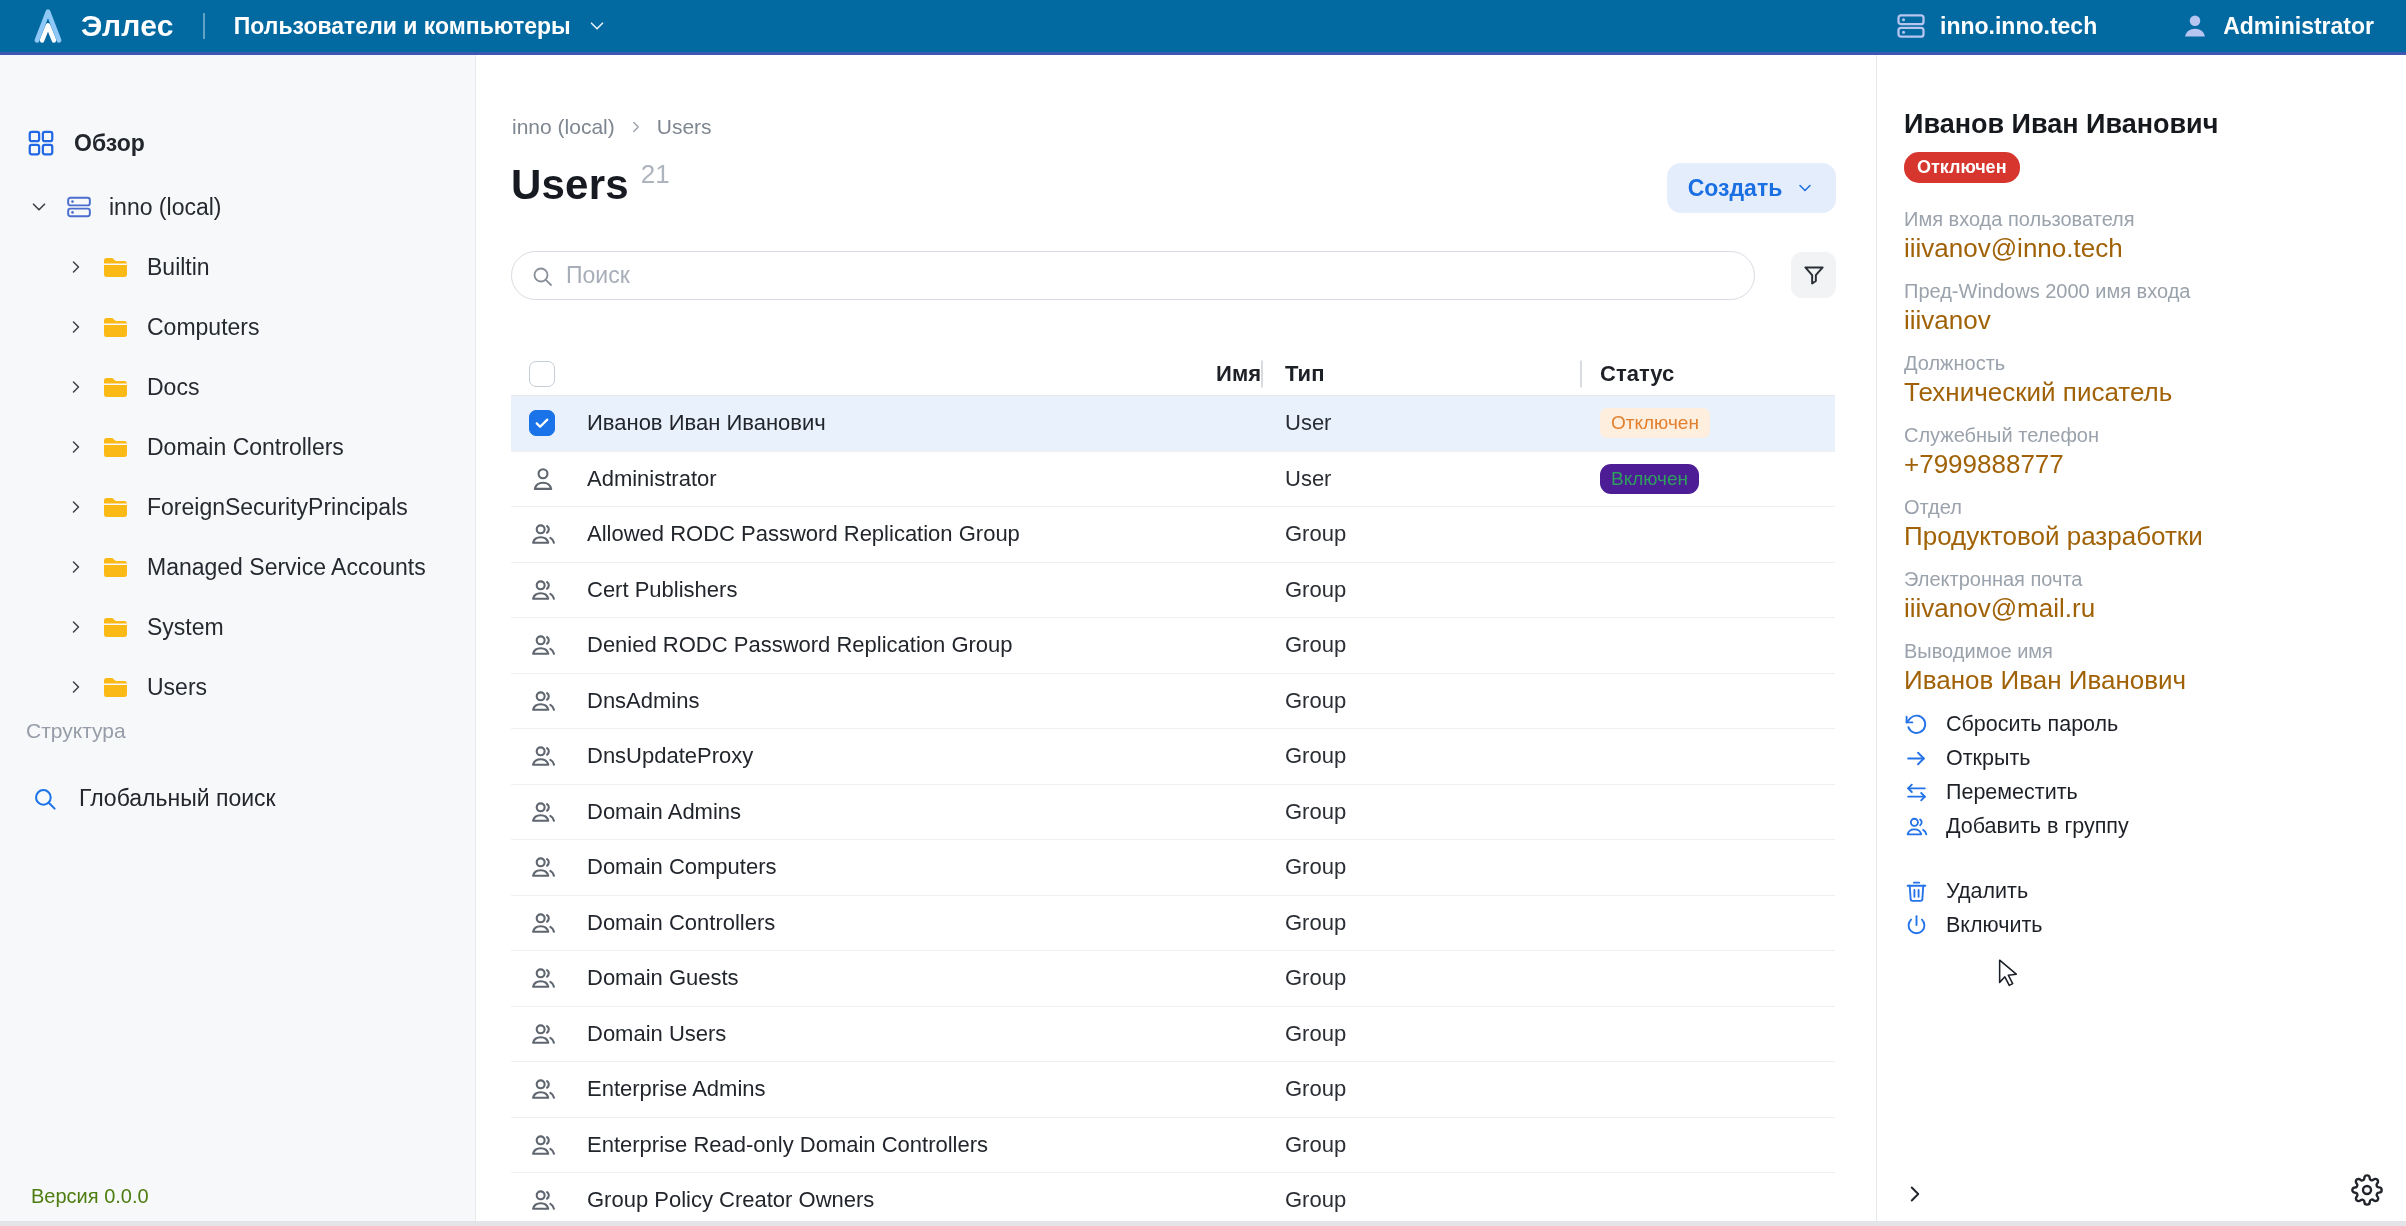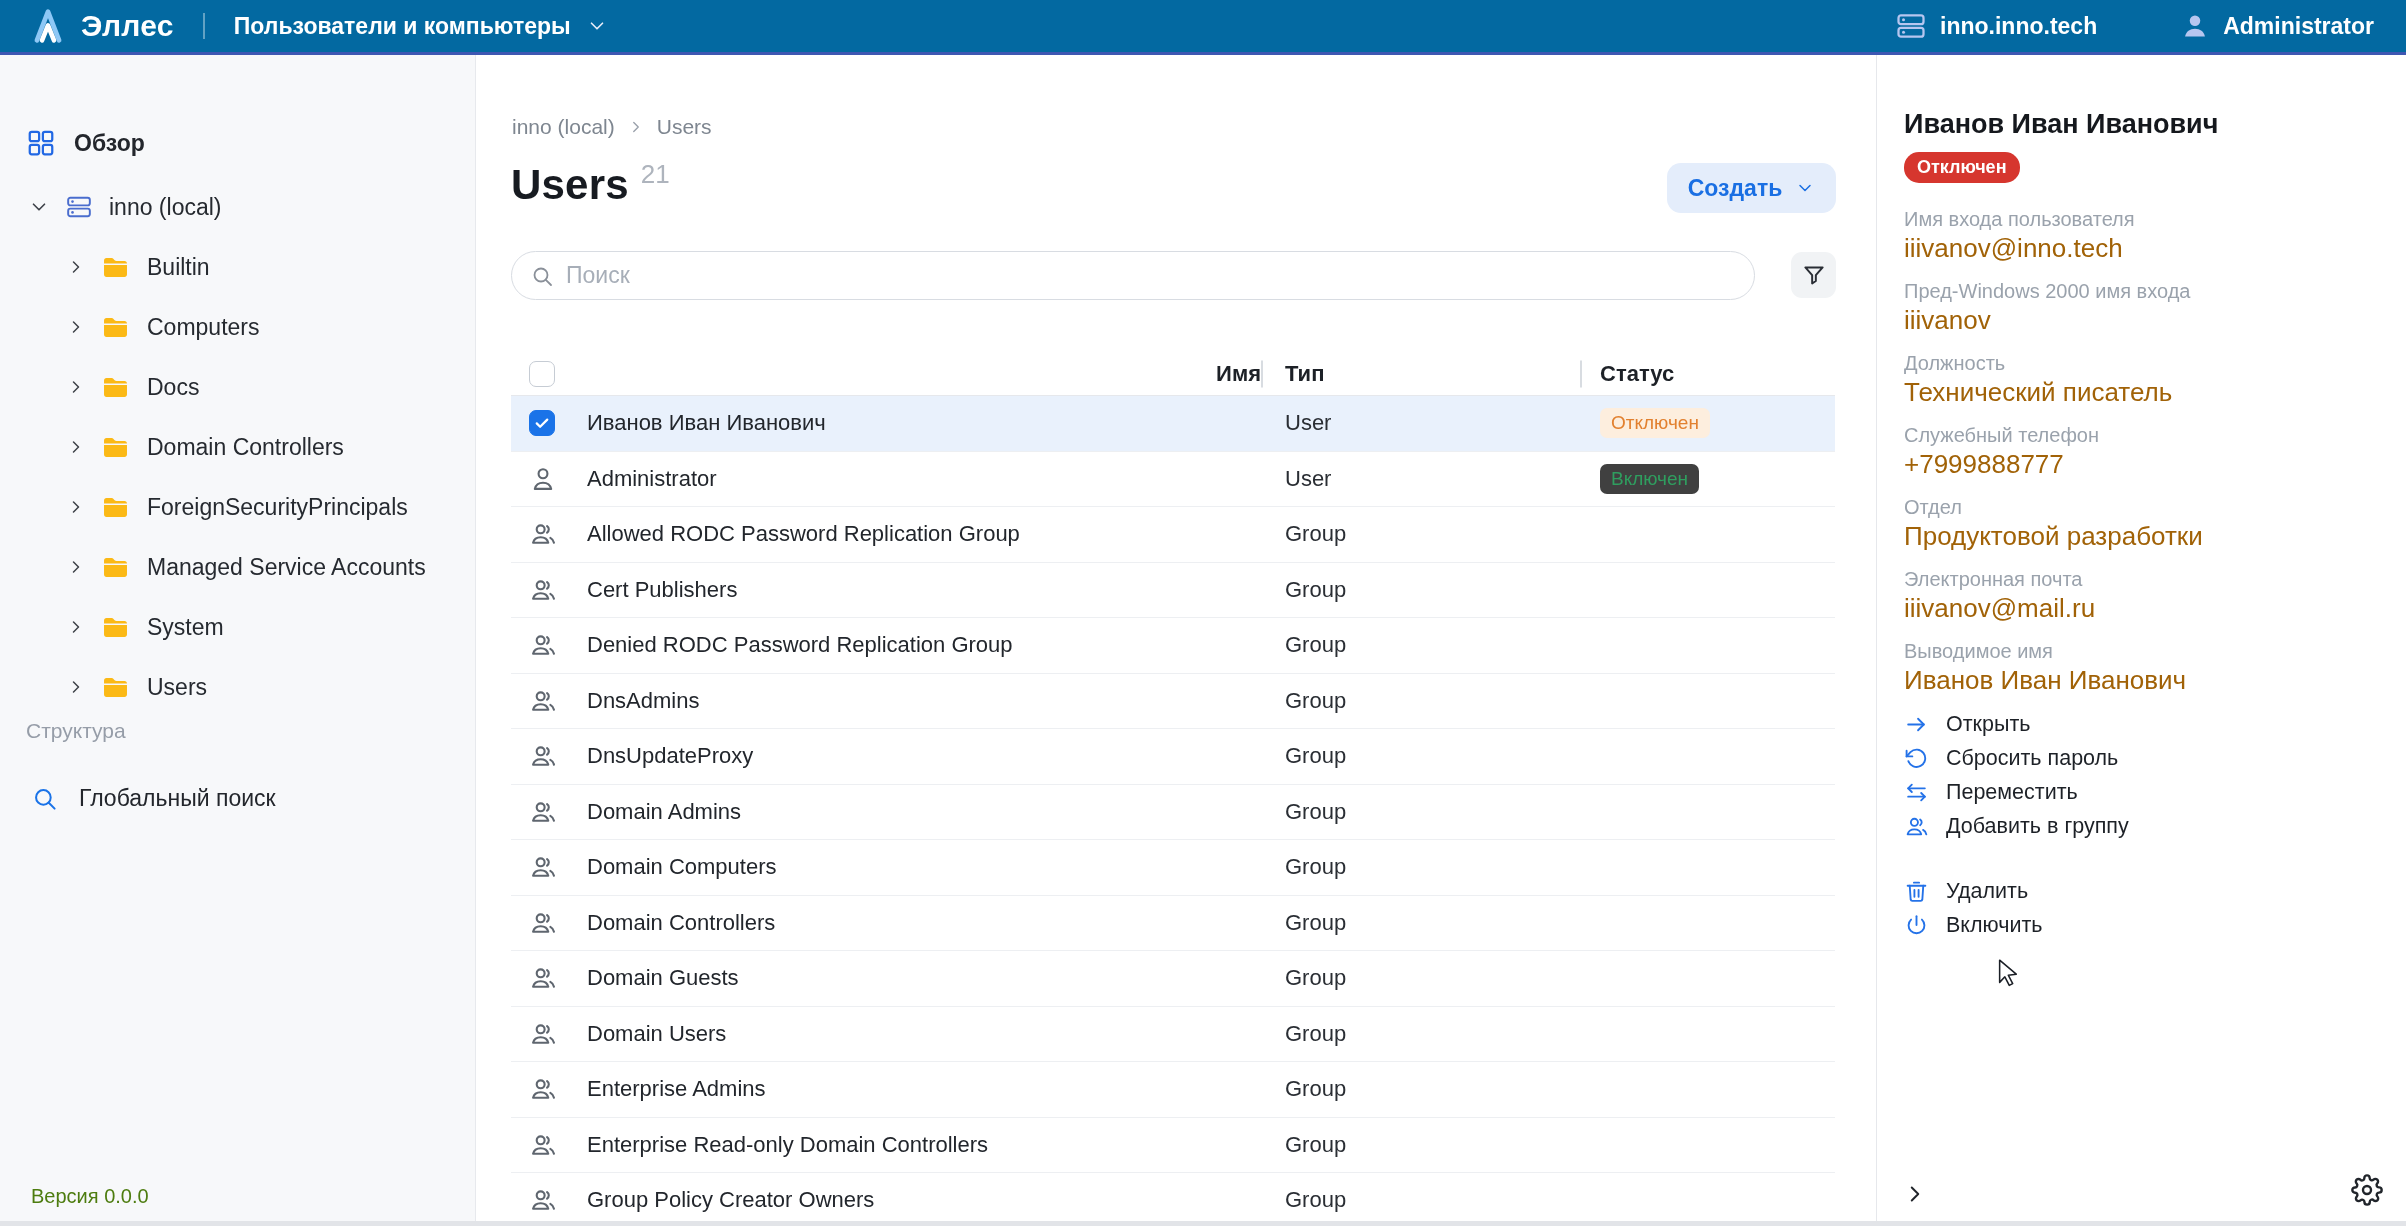--- a/index.html
+++ b/index.html
@@ -75,21 +75,21 @@
   .trow.selected { background:#e9f1fc; }
   .c-name { padding-left:18px; font-size:22px; color:#22262c; overflow:hidden; white-space:nowrap; }
   .c-type { font-size:22px; color:#2a2e34; }
   .ricon { color:#5f666f; }
   .cb { width:26px; height:26px; border-radius:7px; border:1.5px solid #c6ccd4; background:#fff; display:flex;
         align-items:center; justify-content:center; cursor:pointer; }
   .cb.checked { background:#1a73e8; border-color:#1a73e8; }
   .cb.checked svg { stroke:#fff; stroke-width:3; }
   .badge { display:inline-block; font-size:19px; padding:4px 11px; border-radius:7px; }
   .badge.disabled { color:#e2802f; background:#fdeede; }
-  .badge.enabled { color:#2f9e5f; background:#404040; }
+  .badge.enabled { color:#2f9e5f; background:#4c1d95;border-radius:11px; }
 
   
   .panel { position:absolute; left:1876px; top:55px; right:0; bottom:0; background:#fff; border-left:1px solid #e6e8ec; }
   .p-title { position:absolute; top:53px; left:27px; font-size:27px; font-weight:700; color:#15181d; line-height:32px; }
   .p-badge { position:absolute; top:97px; left:27px; background:#d6362e; color:#fff; font-size:18px; font-weight:600;
              padding:5px 13px; border-radius:15px; }
   .fields { position:absolute; top:150px; left:27px; right:8px; }
   .field { margin-bottom:14px; }
   .f-label { font-size:20px; color:#9aa2ac; line-height:28px; }
   .f-value { font-size:26px; color:#a16207; line-height:30px; }
@@ -646,30 +646,30 @@
         <div class="f-label">Выводимое имя</div>
         <div class="f-value">Иванов Иван Иванович</div>
       </div>
     </div>
 
   <div class="actions">
     <div>
 
         <div class="action">
           <svg class="ic aicon" width="25" height="25">
+            <use href="#i-rotate"></use>
+          </svg>
+          <span class="alabel">Сбросить пароль</span>
+        </div>
+
+        <div class="action">
+          <svg class="ic aicon" width="25" height="25">
             <use href="#i-arrow-right"></use>
           </svg>
           <span class="alabel">Открыть</span>
-        </div>
-
-        <div class="action">
-          <svg class="ic aicon" width="25" height="25">
-            <use href="#i-rotate"></use>
-          </svg>
-          <span class="alabel">Сбросить пароль</span>
         </div>
 
         <div class="action">
           <svg class="ic aicon" width="25" height="25">
             <use href="#i-swap"></use>
           </svg>
           <span class="alabel">Переместить</span>
         </div>
 
         <div class="action">

